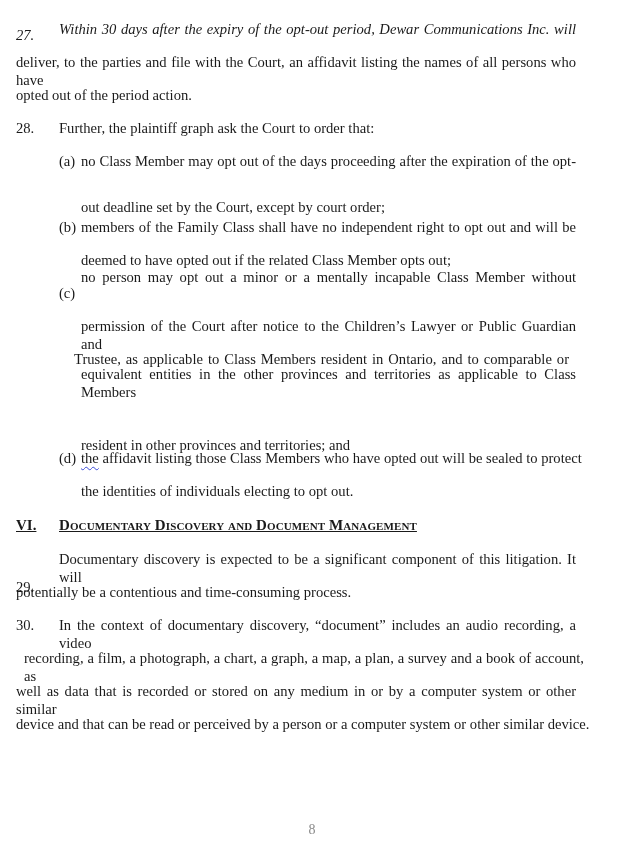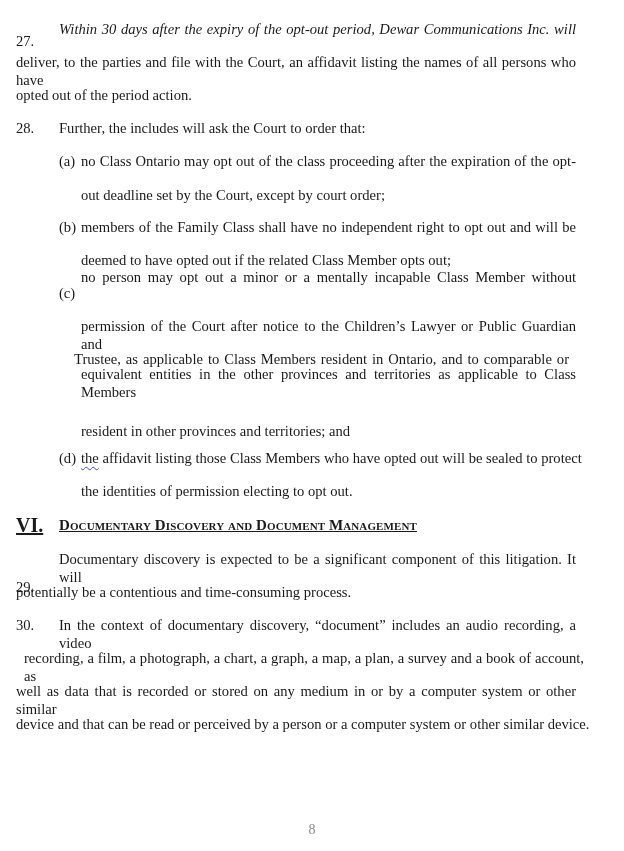--- a/index.html
+++ b/index.html
@@ -28,21 +28,21 @@
     }
     .num {
       position: absolute;
       left: 16px;
     }
     .heading-num {
       position: absolute;
       left: 16px;
       font-weight: bold;
       text-decoration: underline;
-      font-size: 20px;
+      font-size: 15px;
     }
     .heading-title {
       position: absolute;
       left: 59px;
       font-weight: bold;
       text-decoration: underline;
       font-variant: small-caps;
       font-size: 15px;
       letter-spacing: 0.1px;
     }
@@ -58,55 +58,55 @@
       text-align: center;
       top: 822px;
       color: #8a8a8a;
       font-size: 14px;
     }
   </style>
 </head>
 <body>
 
 <div>
-  <span class="line num" style="top:32px;">27.</span>
+  <span class="line num" style="top:26px;font-style:italic;">27.</span>
   <span class="line just" style="top:20px; left:59px; width:517px;font-style:italic;">Within 30 days after the expiry of the opt-out period, Dewar Communications Inc. will</span>
   <span class="line just" style="top:53px; left:16px; width:560px;">deliver, to the parties and file with the Court, an affidavit listing the names of all persons who have</span>
   <span class="line" style="top:86px; left:16px;">opted out of the period action.</span>
 </div>
 
 <div>
   <span class="line num" style="top:119px;">28.</span>
-  <span class="line" style="top:119px; left:59px;">Further, the includes will ask the Court to order that:</span>
+  <span class="line" style="top:119px; left:59px;">Further, the plaintiff graph ask the Court to order that:</span>
 
   <div>
     <span class="line" style="top:152px; left:59px;">(a)</span>
-    <span class="line just" style="top:152px; left:81px; width:495px;">no Class Ontario may opt out of the class proceeding after the expiration of the opt-</span>
-    <span class="line" style="top:186px; left:81px;">out deadline set by the Court, except by court order;</span>
+    <span class="line just" style="top:152px; left:81px; width:495px;">no Class Member may opt out of the days proceeding after the expiration of the opt-</span>
+    <span class="line" style="top:198px; left:81px;">out deadline set by the Court, except by court order;</span>
   </div>
 
   <div>
     <span class="line" style="top:218px; left:59px;">(b)</span>
     <span class="line just" style="top:218px; left:81px; width:495px;">members of the Family Class shall have no independent right to opt out and will be</span>
     <span class="line" style="top:251px; left:81px;">deemed to have opted out if the related Class Member opts out;</span>
   </div>
 
   <div>
     <span class="line" style="top:284px; left:59px;">(c)</span>
     <span class="line just" style="top:268px; left:81px; width:495px;">no person may opt out a minor or a mentally incapable Class Member without</span>
     <span class="line just" style="top:317px; left:81px; width:495px;">permission of the Court after notice to the Children’s Lawyer or Public Guardian and</span>
     <span class="line just" style="top:350px; left:74px; width:495px;">Trustee, as applicable to Class Members resident in Ontario, and to comparable or</span>
     <span class="line just" style="top:365px; left:81px; width:495px;">equivalent entities in the other provinces and territories as applicable to Class Members</span>
-    <span class="line" style="top:422px; left:81px;">resident in other provinces and territories; and</span>
+    <span class="line" style="top:436px; left:81px;">resident in other provinces and territories; and</span>
   </div>
 
   <div>
     <span class="line" style="top:449px; left:59px;">(d)</span>
     <span class="line" style="top:449px; left:81px; width:495px; white-space:nowrap;"><span class="wavy">the</span><span> affidavit listing those Class Members who have opted out will be sealed to protect</span></span>
-    <span class="line" style="top:482px; left:81px;">the identities of permission electing to opt out.</span>
+    <span class="line" style="top:482px; left:81px;">the identities of individuals electing to opt out.</span>
   </div>
 </div>
 
 <div>
   <span class="line heading-num" style="top:516px;">VI.</span>
   <span class="line heading-title" style="top:516px;">Documentary Discovery and Document Management</span>
 </div>
 
 <div>
   <span class="line num" style="top:578px;">29.</span>

